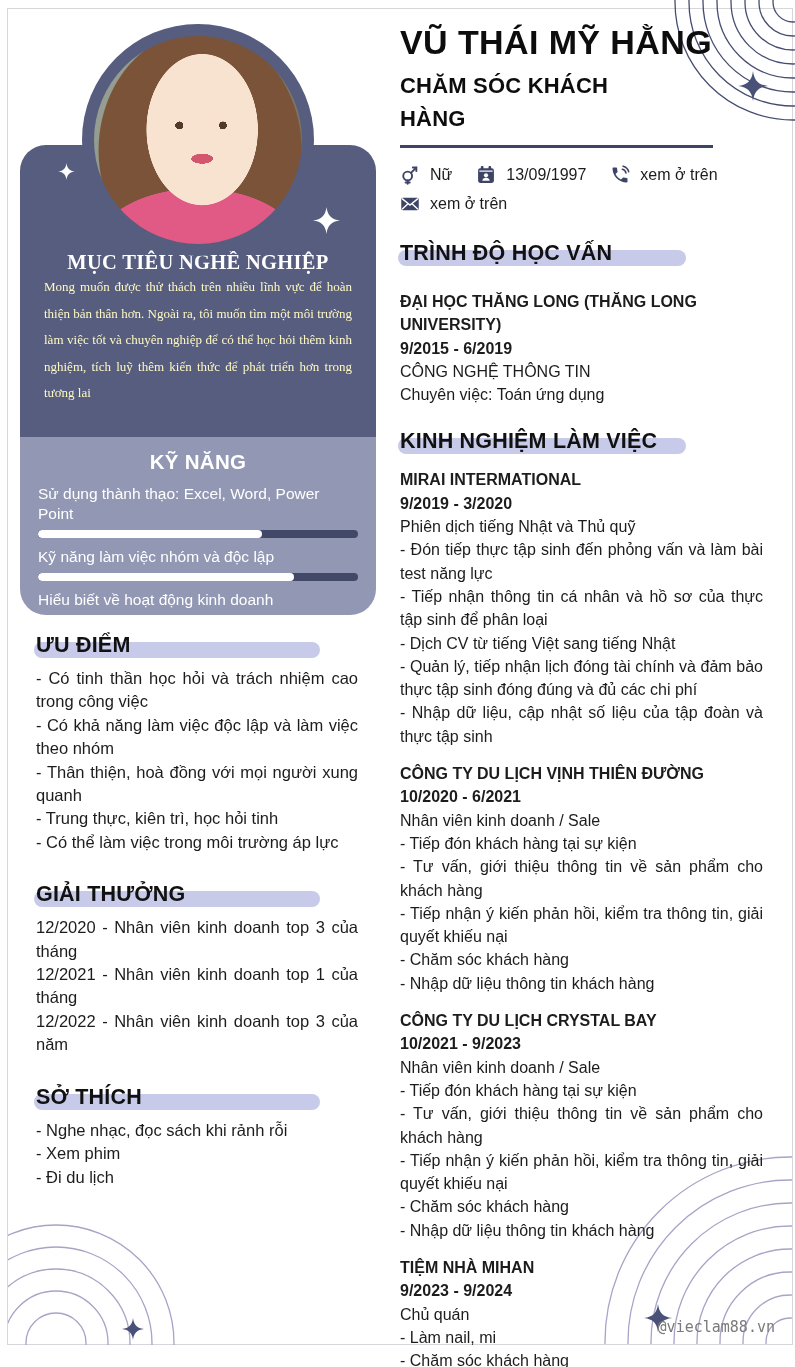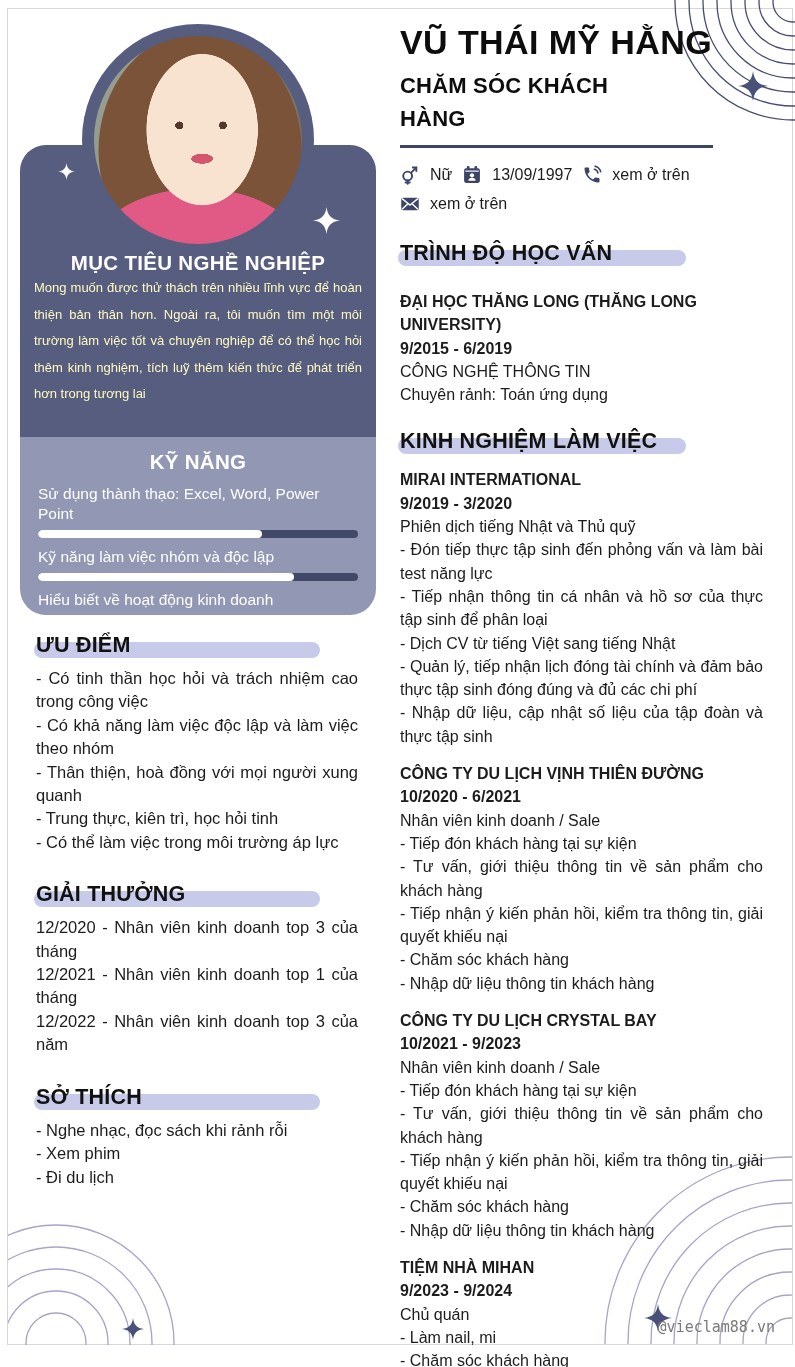--- a/index.html
+++ b/index.html
@@ -21,21 +21,21 @@
     background:
       radial-gradient(circle 4px at 41% 43%, #53392b 98%, transparent),
       radial-gradient(circle 4px at 62% 43%, #53392b 98%, transparent),
       radial-gradient(ellipse 11px 5px at 52% 59%, #d4566e 98%, transparent),
       radial-gradient(ellipse 56px 76px at 52% 45%, #f8e2d0 99%, transparent),
       radial-gradient(ellipse 104px 62px at 50% 103%, #e05a85 99%, transparent),
       radial-gradient(ellipse 102px 120px at 51% 55%, #7a5339 99%, transparent),
       linear-gradient(115deg,#9aa39b 0%,#8d937e 40%,#6f6456 100%);
   }
   .side-panel{position:absolute;left:20px;top:145px;width:356px;height:470px;border-radius:26px;overflow:hidden;z-index:2;}
-  .panel-dark{height:292px;background:var(--panelDark);padding:106px 14px 0;}
+  .panel-dark{height:292px;background:var(--panelDark);padding:106px 24px 0;font-family:Liberation Serif, serif;}
   .panel-light{height:206px;background:var(--panelLight);padding:13px 18px 0;}
   .panel-title{color:#fff;font-size:20.5px;font-weight:800;text-align:center;letter-spacing:.3px;}
   .objective-text{color:#fef9c3;font-size:13px;line-height:26.5px;text-align:justify;margin-top:0;}
   .skill-row{margin-top:9px;}
   .skill-row:first-of-type{margin-top:10px;}
   .skill-label{color:#fff;font-size:15.5px;line-height:20px;}
   .skill-track{margin-top:6px;height:8px;border-radius:5px;background:var(--track);overflow:hidden;}
   .skill-fill{display:block;height:100%;border-radius:5px;background:#fff;}
   .sparkle{position:absolute;color:#fff;}
 
@@ -50,21 +50,21 @@
   .li-item{font-size:16.5px;line-height:23.4px;text-align:justify;}
   .list{margin-top:9px;}
   .gap-sec{margin-top:27px;}
 
   
   .right-col{position:absolute;left:400px;top:22px;width:363px;}
   .name{font-size:34px;font-weight:800;letter-spacing:.4px;color:#0d0d0d;line-height:40px;}
   .job-title{width:235px;font-size:22px;font-weight:800;color:#0d0d0d;line-height:33px;margin-top:7px;letter-spacing:.2px;}
   .name-rule{width:313px;height:3px;background:var(--navy);margin-top:10px;}
   .contact{margin-top:17px;font-size:16px;}
-  .c-row{display:flex;align-items:flex-end;column-gap:10px;margin-top:9px;}
+  .c-row{display:flex;align-items:flex-end;column-gap:24px;margin-top:9px;}
   .c-row:first-child{margin-top:0;}
   .c-item{display:flex;align-items:center;gap:10px;}
   .c-icon{flex:0 0 auto;color:var(--navy);display:inline-flex;}
   .edu{margin-top:24px;font-size:16px;line-height:23.3px;}
   .edu .b{font-weight:700;}
   .jobs{margin-top:4px;}
   .job{margin-top:14px;font-size:16px;line-height:23.3px;}
   .job-company{font-weight:700;}
   .job-dates{font-weight:700;}
   .job-bullet{text-align:justify;}
@@ -242,21 +242,21 @@
             <span>xem ở trên</span>
           </div>
         </div>
       </div>
 
       <div class="sec-h mt26"><span class="pill"></span><span class="txt">TRÌNH ĐỘ HỌC VẤN</span></div>
       <div class="edu">
         <div class="b">ĐẠI HỌC THĂNG LONG (THĂNG LONG UNIVERSITY)</div>
         <div class="b">9/2015 - 6/2019</div>
         <div>CÔNG NGHỆ THÔNG TIN</div>
-        <div>Chuyên rảnh: Toán ứng dụng</div>
+        <div>Chuyên việc: Toán ứng dụng</div>
       </div>
 
       <div class="sec-h mt22"><span class="pill"></span><span class="txt">KINH NGHIỆM LÀM VIỆC</span></div>
       <div class="jobs" id="jobs">
           <div class="job">
             <div class="job-company">MIRAI INTERMATIONAL</div>
             <div class="job-dates">9/2019 - 3/2020</div>
             <div class="job-role">Phiên dịch tiếng Nhật và Thủ quỹ</div>
             <div class="job-bullet">- Đón tiếp thực tập sinh đến phỏng vấn và làm bài test năng lực</div>
             <div class="job-bullet">- Tiếp nhận thông tin cá nhân và hồ sơ của thực tập sinh để phân loại</div>

